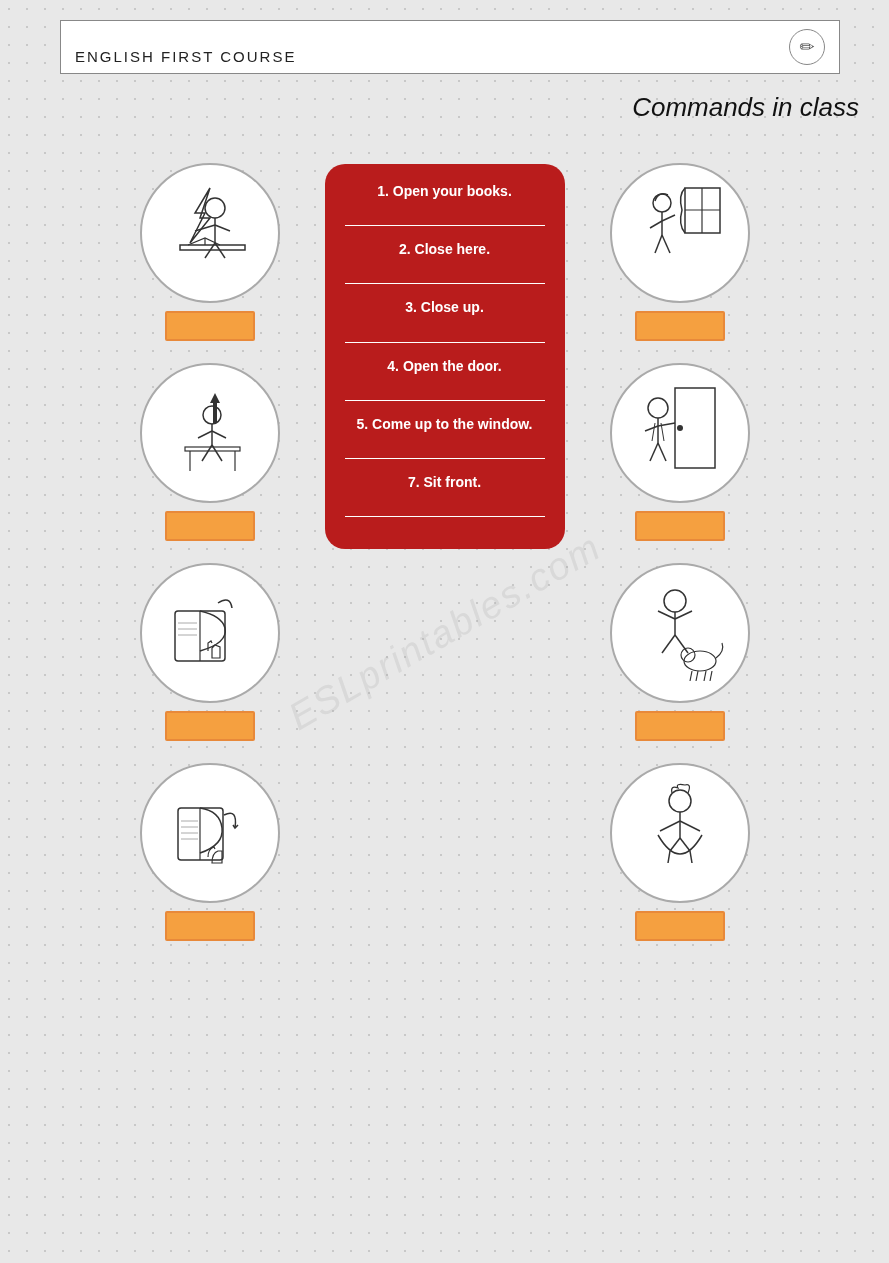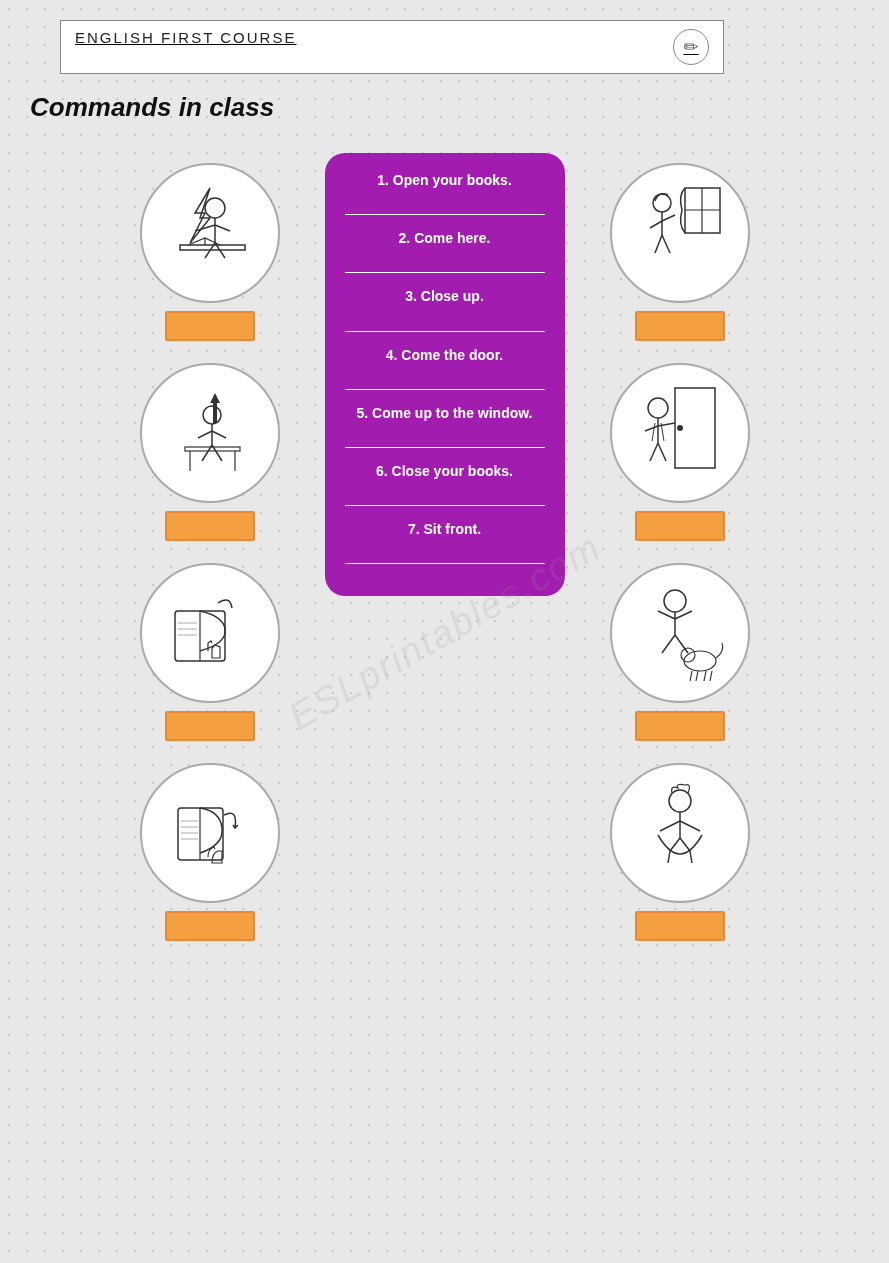--- a/index.html
+++ b/index.html
@@ -19,28 +19,27 @@
       min-height: 1263px;
       position: relative;
       padding: 20px 30px;
     }
 
     
     .header-box {
       border: 1.5px solid #888;
       background: white;
       display: inline-flex;
-      align-items: flex-start;
+      align-items: flex-end;
       justify-content: space-between;
       padding: 8px 14px;
-      width: 664px;
+      width: 780px;
       margin-left: 30px;
       margin-bottom: 18px;
       position: relative;
-      text-decoration: underline;
     }
 
     .header-title {
       font-size: 15px;
       font-weight: normal;
       letter-spacing: 2px;
       color: #222;
       text-transform: uppercase;
     }
 
@@ -52,23 +51,23 @@
       display: flex;
       align-items: center;
       justify-content: center;
       font-size: 18px;
       color: #555;
       margin-left: 10px;
     }
 
     
     .page-title {
-      text-align: left;
+      text-align: right;
       font-size: 26px;
-      font-weight: bold;
+      font-weight: normal;
       color: #111;
       margin-bottom: 30px;
       font-style: italic;
     }
 
     
     .main-layout {
       display: flex;
       flex-direction: row;
       align-items: flex-start;
@@ -92,27 +91,27 @@
       display: flex;
       flex-direction: column;
       align-items: center;
       gap: 0;
       padding-top: 10px;
     }
 
     
     .center-col {
       width: 240px;
-      background: #a21caf;
+      background: #b91c1c;
       border-radius: 20px;
       padding: 18px 20px;
       display: flex;
       flex-direction: column;
       gap: 0;
-      margin: 0 10px;
+      margin: 11px 10px;
       justify-content: center;
     }
 
     .command-item {
       margin-bottom: 6px;
     }
 
     .command-text {
       font-size: 14px;
       font-weight: bold;
@@ -290,52 +289,46 @@
 
       <div class="command-item">
         <div class="command-text">
           <span>1.</span> <span>Open your books.</span>
         </div>
         <div class="command-line"></div>
       </div>
 
       <div class="command-item">
         <div class="command-text">
-          <span>2.</span> <span>Come here.</span>
+          <span>2.</span> <span>Close here.</span>
         </div>
         <div class="command-line"></div>
       </div>
 
       <div class="command-item">
         <div class="command-text">
           <span>3.</span> <span>Close up.</span>
         </div>
         <div class="command-line"></div>
       </div>
 
       <div class="command-item">
         <div class="command-text">
-          <span>4.</span> <span>Come the door.</span>
+          <span>4.</span> <span>Open the door.</span>
         </div>
         <div class="command-line"></div>
       </div>
 
       <div class="command-item">
         <div class="command-text">
           <span>5.</span> <span>Come up to the window.</span>
         </div>
         <div class="command-line"></div>
       </div>
 
-      <div class="command-item">
-        <div class="command-text">
-          <span>6.</span> <span>Close your books.</span>
-        </div>
-        <div class="command-line"></div>
-      </div>
 
       <div class="command-item">
         <div class="command-text">
           <span>7.</span> <span>Sit front.</span>
         </div>
         <div class="command-line"></div>
       </div>
 
 
     </div>

